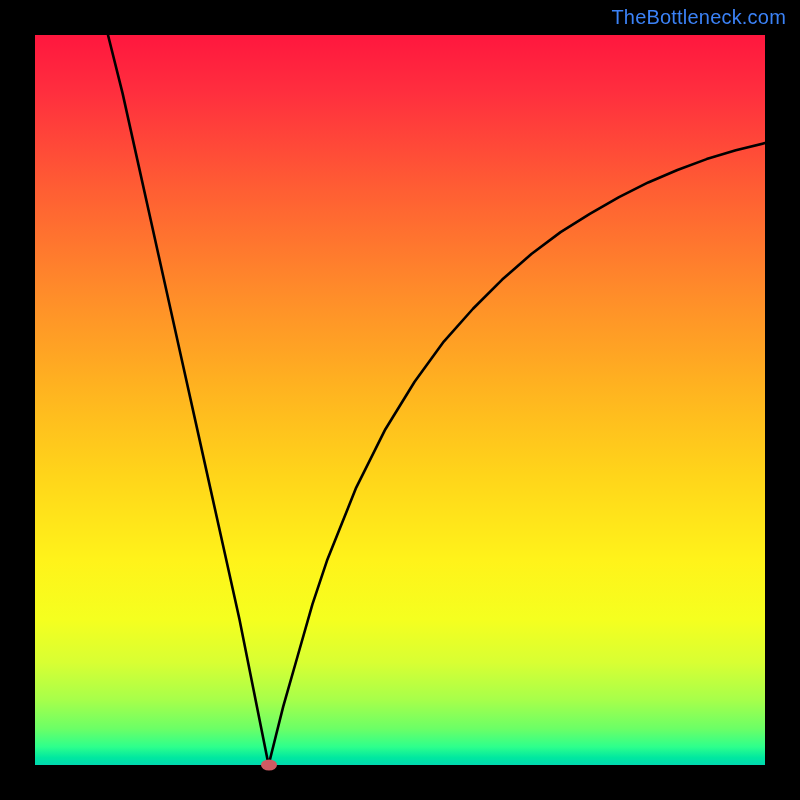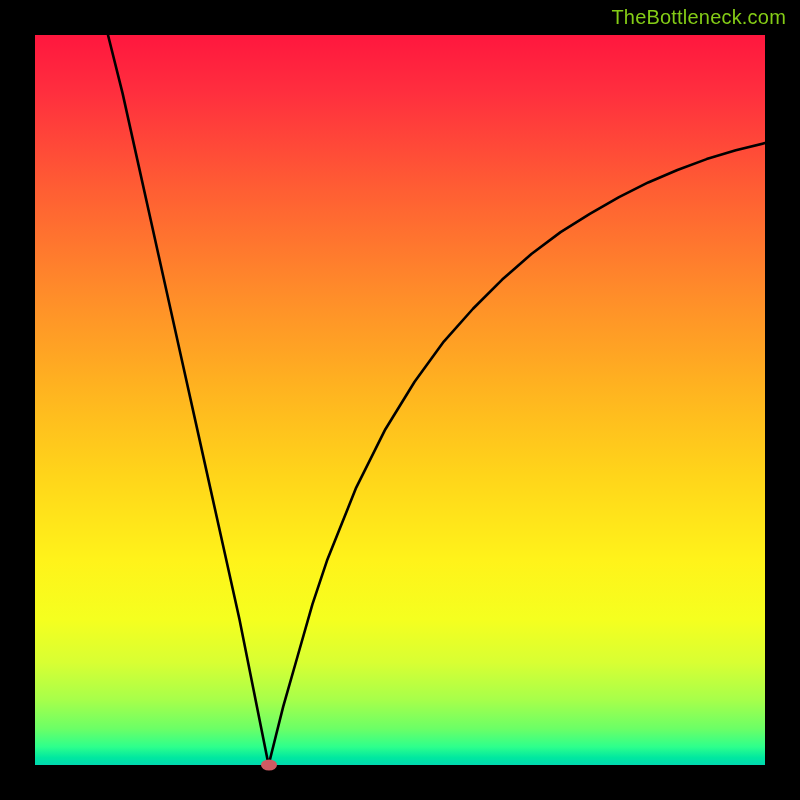--- a/index.html
+++ b/index.html
@@ -38,21 +38,21 @@
       #6cff66 95%,
       #2eff8c 97.5%,
       #00e8a0 99%,
       #00d8b0 100%
     );
   }
   .watermark {
     position: absolute;
     top: 6px;
     right: 14px;
-    color: #84cc16;
+    color: #3b82f6;
     font-size: 20px;
     font-weight: 500;
     letter-spacing: 0.2px;
     user-select: none;
   }
   svg.curve {
     position: absolute;
     left: 0;
     top: 0;
     width: 730px;

